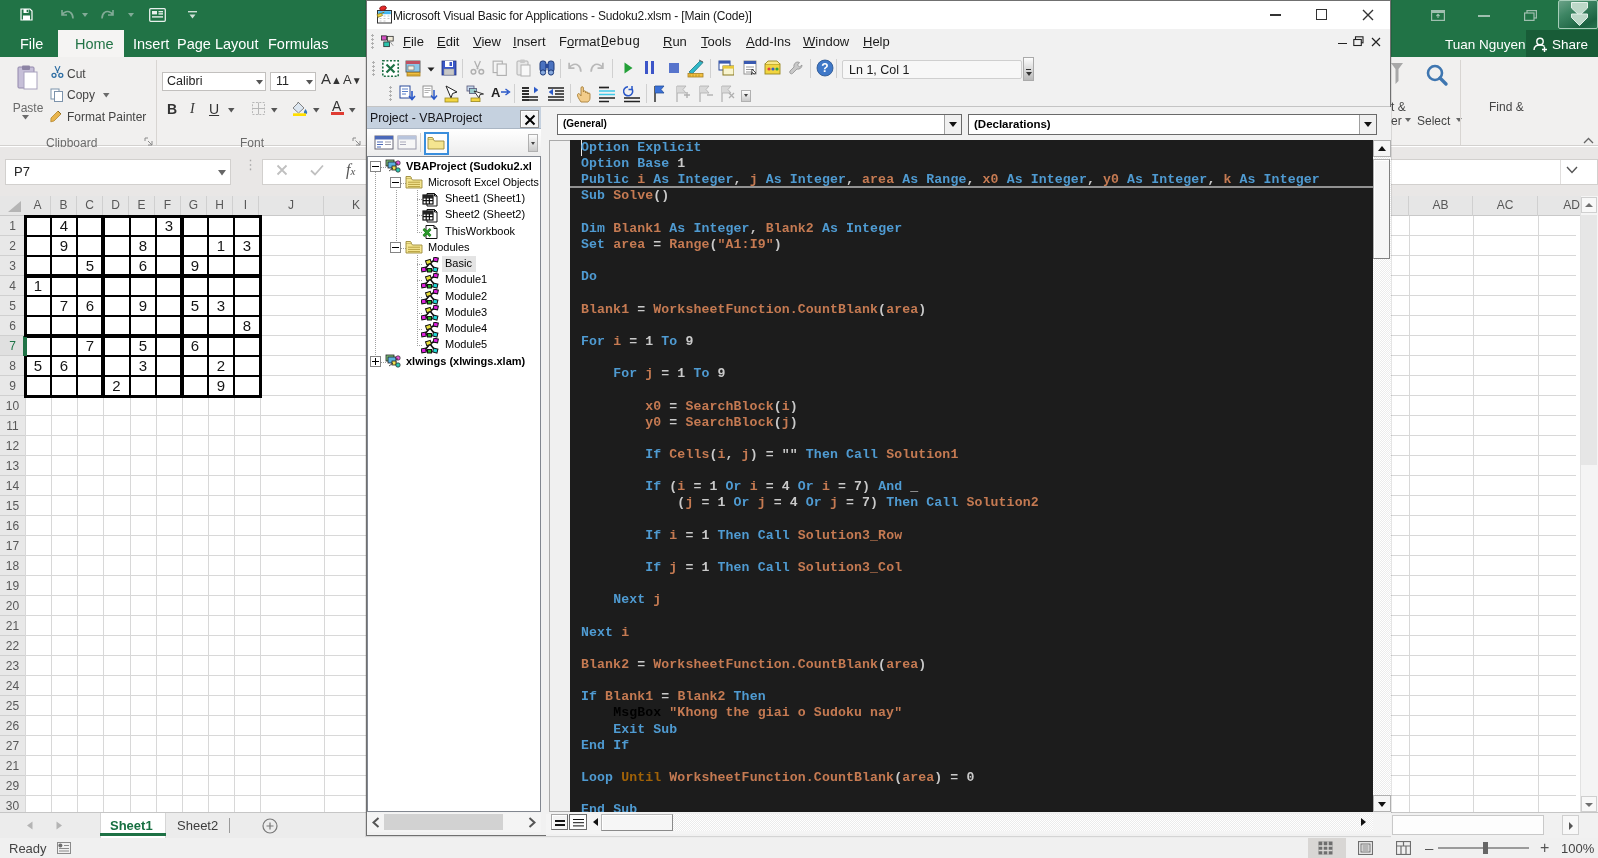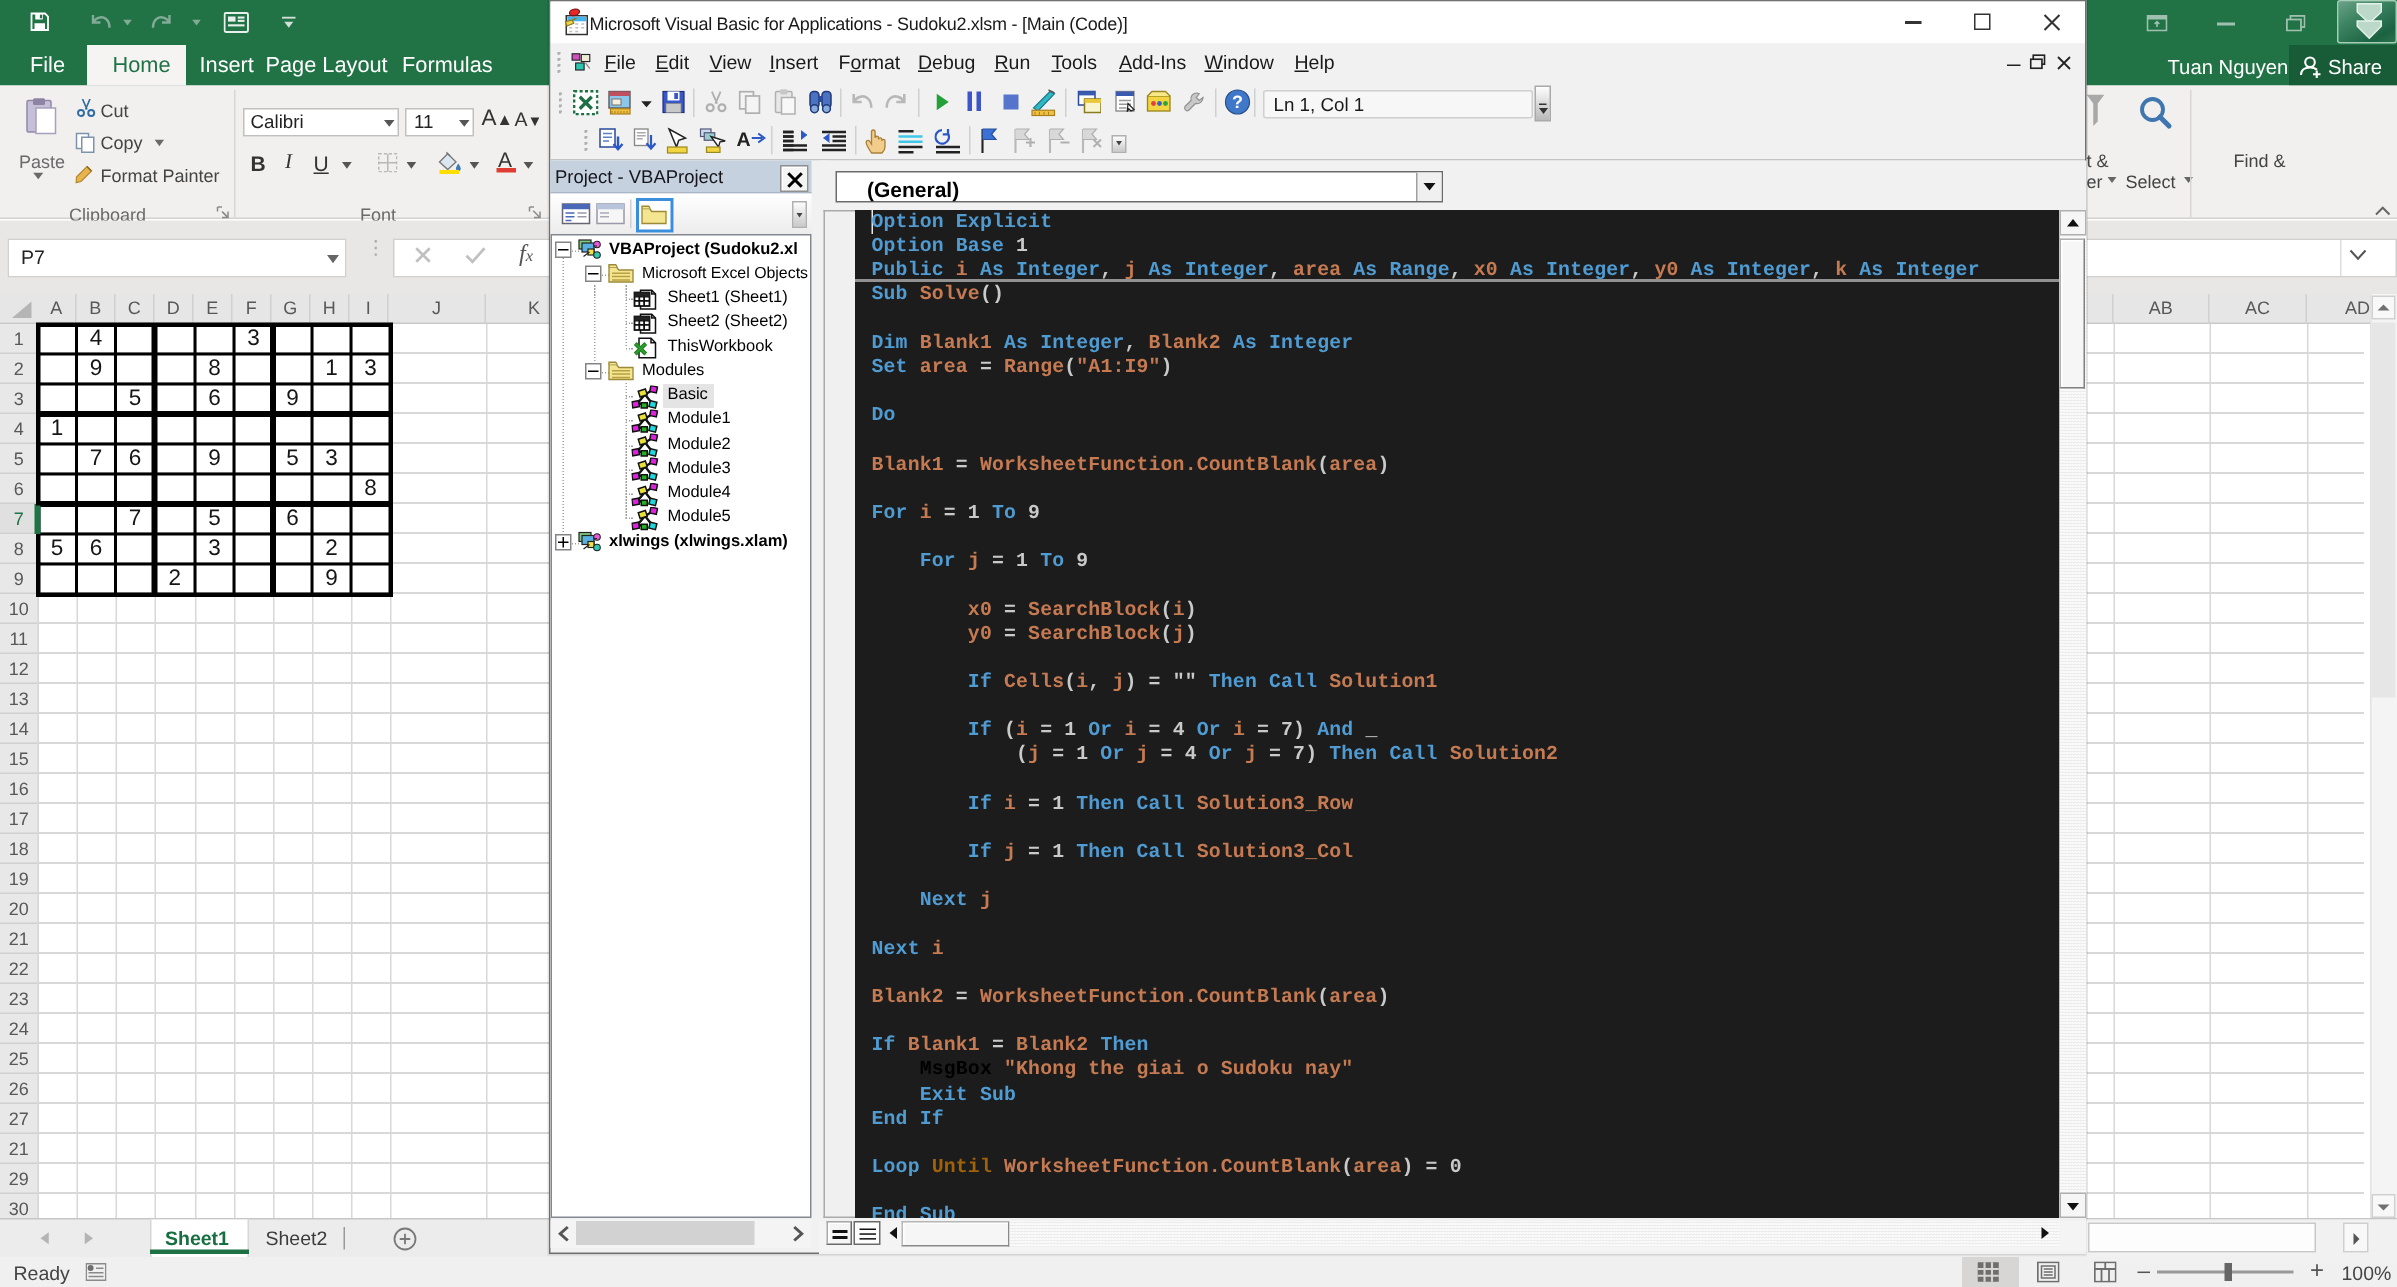--- a/index.html
+++ b/index.html
@@ -399,21 +399,21 @@
       <rect x="1.5" y="1.5" width="5.5" height="4.5" fill="#d24fc0" stroke="#222" stroke-width="0.8"></rect>
       <rect x="8" y="2" width="6" height="5" fill="#f0ead8" stroke="#222" stroke-width="0.8"></rect>
       <rect x="4" y="8" width="6" height="5" fill="#2cc4ac" stroke="#222" stroke-width="0.8"></rect>
       <path d="M11 8 l3 4" stroke="#888" stroke-width="0.9"></path>
     </svg>
   <div class="abs" style="left:36px;top:5px;"><u>F</u>ile</div>
   <div class="abs" style="left:70px;top:5px;"><u>E</u>dit</div>
   <div class="abs" style="left:106px;top:5px;"><u>V</u>iew</div>
   <div class="abs" style="left:146px;top:5px;"><u>I</u>nsert</div>
   <div class="abs" style="left:192px;top:5px;">F<u>o</u>rmat</div>
-  <div class="abs" style="left:245px;top:5px;"><u>D</u>ebug</div>
+  <div class="abs" style="left:234px;top:5px;font-family:Liberation Mono, monospace;"><u>D</u>ebug</div>
   <div class="abs" style="left:296px;top:5px;"><u>R</u>un</div>
   <div class="abs" style="left:334px;top:5px;"><u>T</u>ools</div>
   <div class="abs" style="left:379px;top:5px;"><u>A</u>dd-Ins</div>
   <div class="abs" style="left:436px;top:5px;"><u>W</u>indow</div>
   <div class="abs" style="left:496px;top:5px;"><u>H</u>elp</div>
   <div class="abs" style="left:971px;top:14px;width:9px;height:1.4px;background:#222;"></div>
   <svg class="abs" style="left:986px;top:7px" width="11" height="11" viewBox="0 0 11 11">
       <rect x="2.5" y="0.8" width="7.5" height="6" fill="none" stroke="#222" stroke-width="1.1"></rect>
       <rect x="0.8" y="3.5" width="7.5" height="6" fill="#f1f1f1" stroke="#222" stroke-width="1.1"></rect>
     </svg>
@@ -775,22 +775,28 @@
     </svg>
   <div class="abs" style="left:17px;top:1px;width:119px;height:16px;background:#d2d2d2;"></div>
   <svg class="abs" style="left:161px;top:4px" width="8" height="11" viewBox="0 0 8 11">
       <path d="M1.5 1 L6.5 5.5 L1.5 10" stroke="#555" stroke-width="2" fill="none"></path>
     </svg>
 </div>
 
 <div class="abs" style="left:546px;top:107px;width:845px;height:729px;background:#f1f1f1;">
 
   <div class="abs" style="left:11px;top:7px;width:405px;height:21px;background:#fff;border:1px solid #6a6a6a;">
-    <div class="abs" style="left:5px;top:3px;font-size:14px;font-weight:bold;color:#000;margin-left:15px;">(General)</div>
+    <div class="abs" style="left:5px;top:3px;font-size:10px;font-weight:bold;color:#000;">(General)</div>
     <div class="abs" style="left:386px;top:0px;width:17px;height:19px;background:#f0f0f0;border-left:1px solid #a0a0a0;">
+        <div style="margin:7px auto 0;width:0;height:0;border-left:4px solid transparent;border-right:4px solid transparent;border-top:5px solid #111;"></div>
+      </div>
+  </div>
+  <div class="abs" style="left:422px;top:7px;width:409px;height:21px;background:#fff;border:1px solid #6a6a6a;">
+    <div class="abs" style="left:5px;top:3px;font-size:11.5px;font-weight:bold;color:#000;">(Declarations)</div>
+    <div class="abs" style="left:390px;top:0px;width:17px;height:19px;background:#f0f0f0;border-left:1px solid #a0a0a0;">
         <div style="margin:7px auto 0;width:0;height:0;border-left:4px solid transparent;border-right:4px solid transparent;border-top:5px solid #111;"></div>
       </div>
   </div>
 
   <div class="abs" style="left:3px;top:33px;width:21px;height:672px;background:#f0f0f0;border:1px solid #aaa;border-right:none;"></div>
   <div class="abs" style="left:24px;top:33px;width:803px;height:672px;background:#1c1c1c;"></div>
   <div class="abs" style="left:24px;top:79px;width:803px;height:1.5px;background:#919191;"></div>
   <div class="abs" style="left:34.5px;top:33px;width:1.4px;height:16px;background:#e8e8e8;"></div>
   <pre class="abs" id="codepre" style="left:35px;top:33px;width:792px;height:672px;overflow:hidden;font-family:'Liberation Mono',monospace;font-size:13.2px;letter-spacing:0.115px;line-height:16.15px;font-weight:bold;"><span style="color:#4f9bd2">Option</span><span style="color:#c9c9c9"> </span><span style="color:#4f9bd2">Explicit</span>
 <span style="color:#4f9bd2">Option</span><span style="color:#c9c9c9"> </span><span style="color:#4f9bd2">Base</span><span style="color:#c9c9c9"> 1</span>

